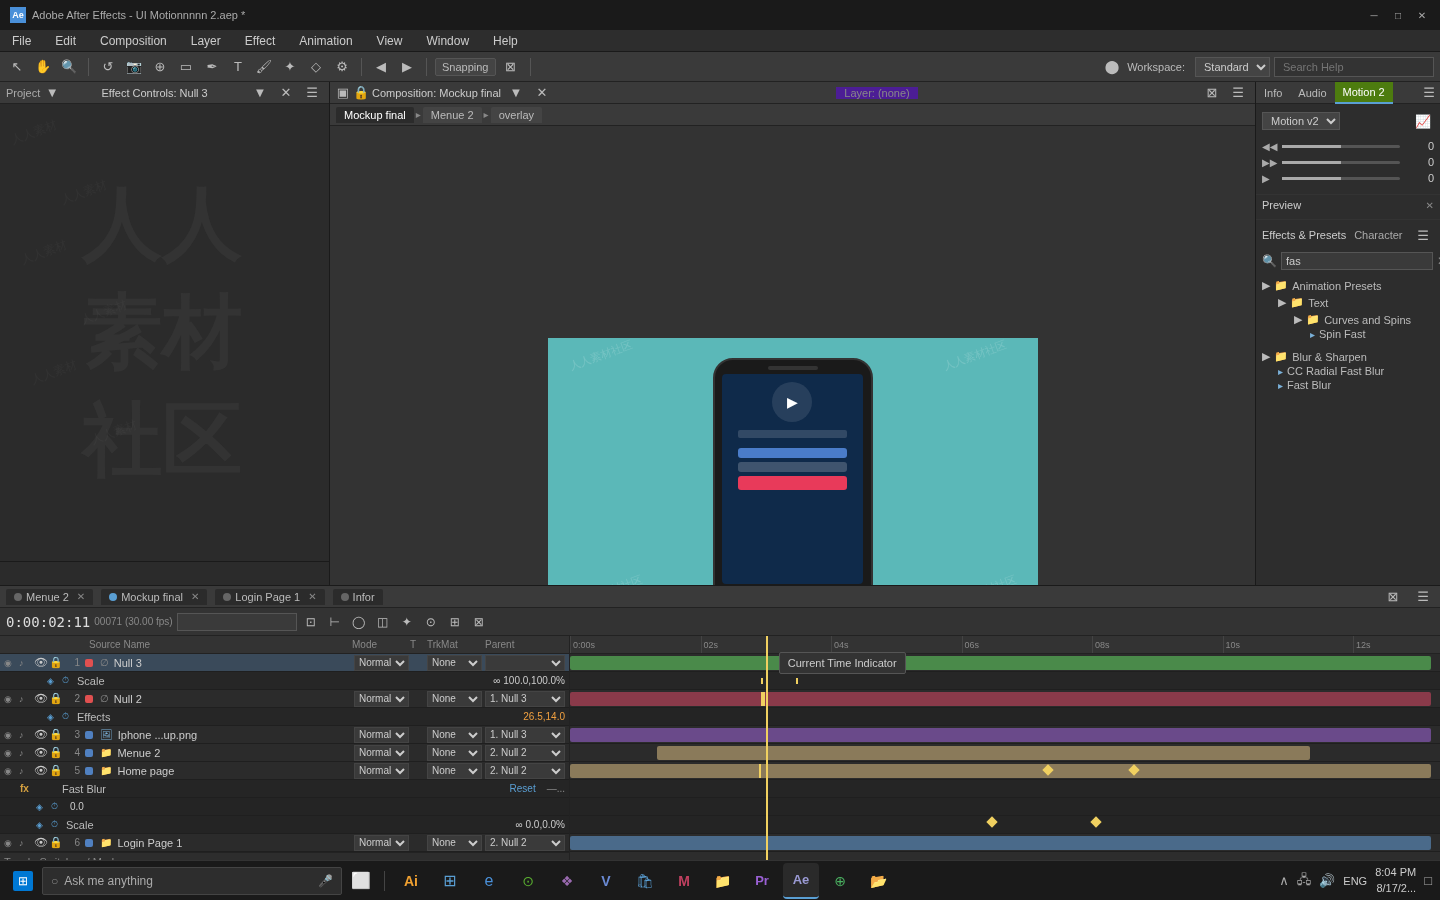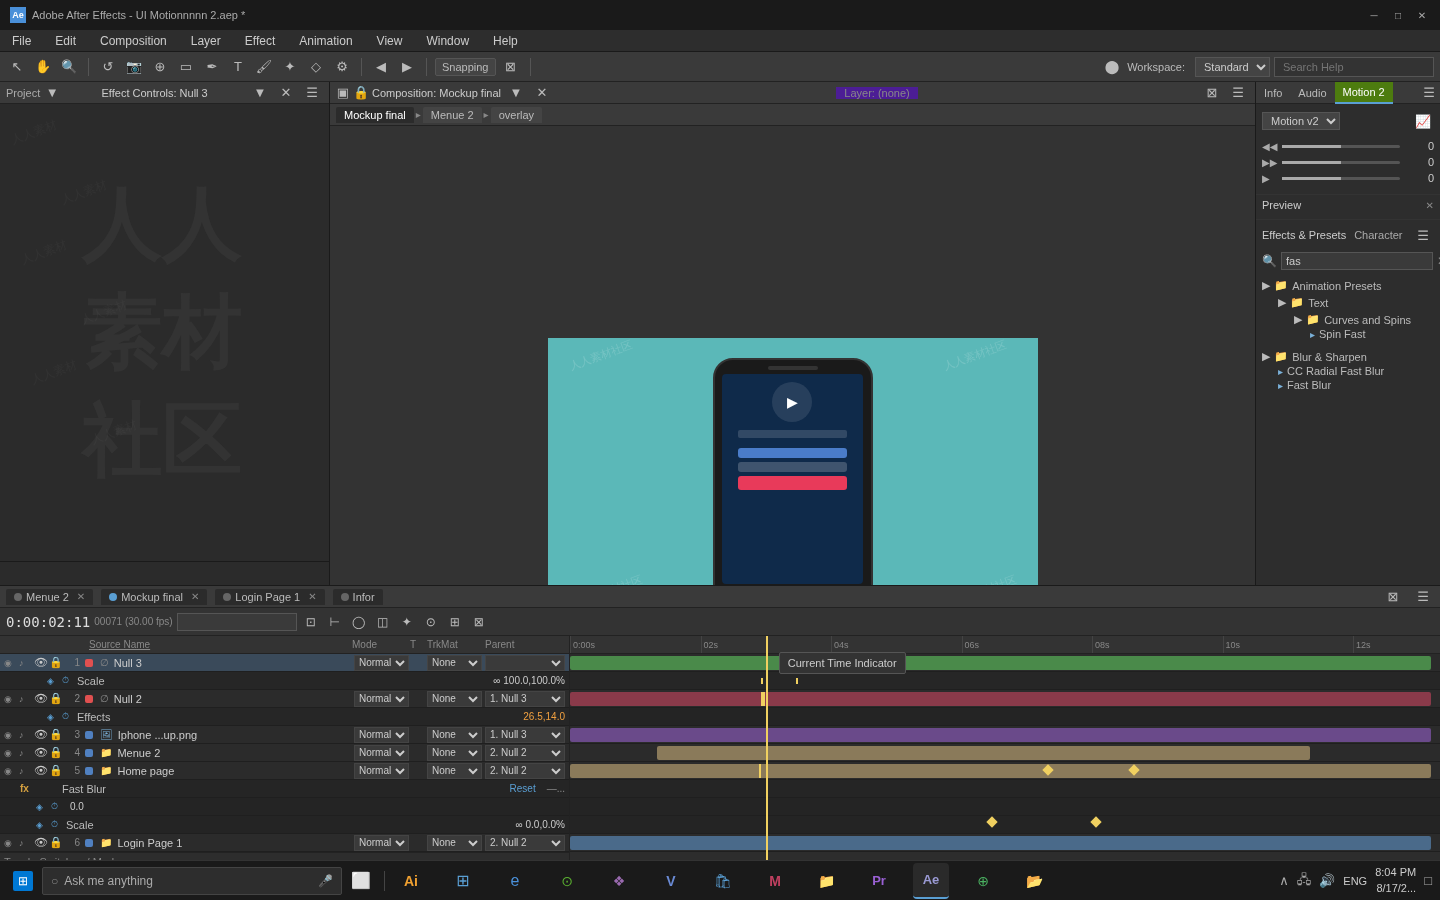--- a/index.html
+++ b/index.html
@@ -140,21 +140,21 @@
 
     
     #taskbar { position: absolute; bottom: 0; left: 0; right: 0; height: 40px; background: #1a1a1a; display: flex; align-items: center; padding: 0 8px; gap: 4px; border-top: 1px solid #333; z-index: 200; }
     .taskbar-start { width: 30px; height: 30px; display: flex; align-items: center; justify-content: center; cursor: pointer; }
     .start-icon { width: 20px; height: 20px; background: #0078d4; display: flex; align-items: center; justify-content: center; font-size: 12px; color: white; border-radius: 2px; }
     .search-bar { display: flex; align-items: center; background: #2d2d2d; border: 1px solid #444; border-radius: 2px; padding: 2px 8px; gap: 6px; height: 28px; width: 300px; }
     .search-icon { color: #888; font-size: 12px; }
     .search-text { color: #aaa; font-size: 12px; }
     .taskbar-cortana { width: 30px; height: 30px; display: flex; align-items: center; justify-content: center; cursor: pointer; color: #888; font-size: 16px; }
     .taskbar-divider { width: 1px; height: 20px; background: #444; margin: 0 4px; }
-    .taskbar-apps { display: flex; align-items: center; gap: 16px; }
+    .taskbar-apps { display: flex; align-items: center; gap: 3px; }
     .taskbar-app { width: 36px; height: 36px; display: flex; align-items: center; justify-content: center; cursor: pointer; border-radius: 4px; font-size: 18px; }
     .taskbar-app.active { background: #2a2a2a; border-bottom: 2px solid #5a9fd4; }
     .taskbar-spacer { flex: 1; }
     .system-tray { display: flex; align-items: center; gap: 8px; }
     .tray-icon { color: #aaa; font-size: 13px; cursor: pointer; }
     .time-display { font-size: 11px; color: #ccc; text-align: right; line-height: 1.4; }
     .lang-indicator { font-size: 11px; color: #ccc; }
 
     
     #align-panel { padding: 4px 6px; border-bottom: 1px solid #333; }
@@ -507,21 +507,21 @@
   <div id="timeline-body">
 
     <div id="layer-list">
 
       <div class="col-headers">
         <span style="width:14px;"></span>
         <span style="width:14px;"></span>
         <span style="width:14px;"></span>
         <span style="width:14px;"></span>
         <span style="width:14px;"></span>
-        <span style="flex:1;text-decoration:underline;">Source Name</span>
+        <span style="flex:1;">Source Name</span>
         <span style="width:55px;">Mode</span>
         <span style="width:14px;">T</span>
         <span style="width:55px;">TrkMat</span>
         <span style="width:80px;">Parent</span>
       </div>
 
       <div class="layer-row selected">
         <span style="width:12px;font-size:9px;color:#888;">◉</span>
         <span style="width:12px;font-size:9px;color:#888;">♪</span>
         <span style="width:12px;">👁</span>

